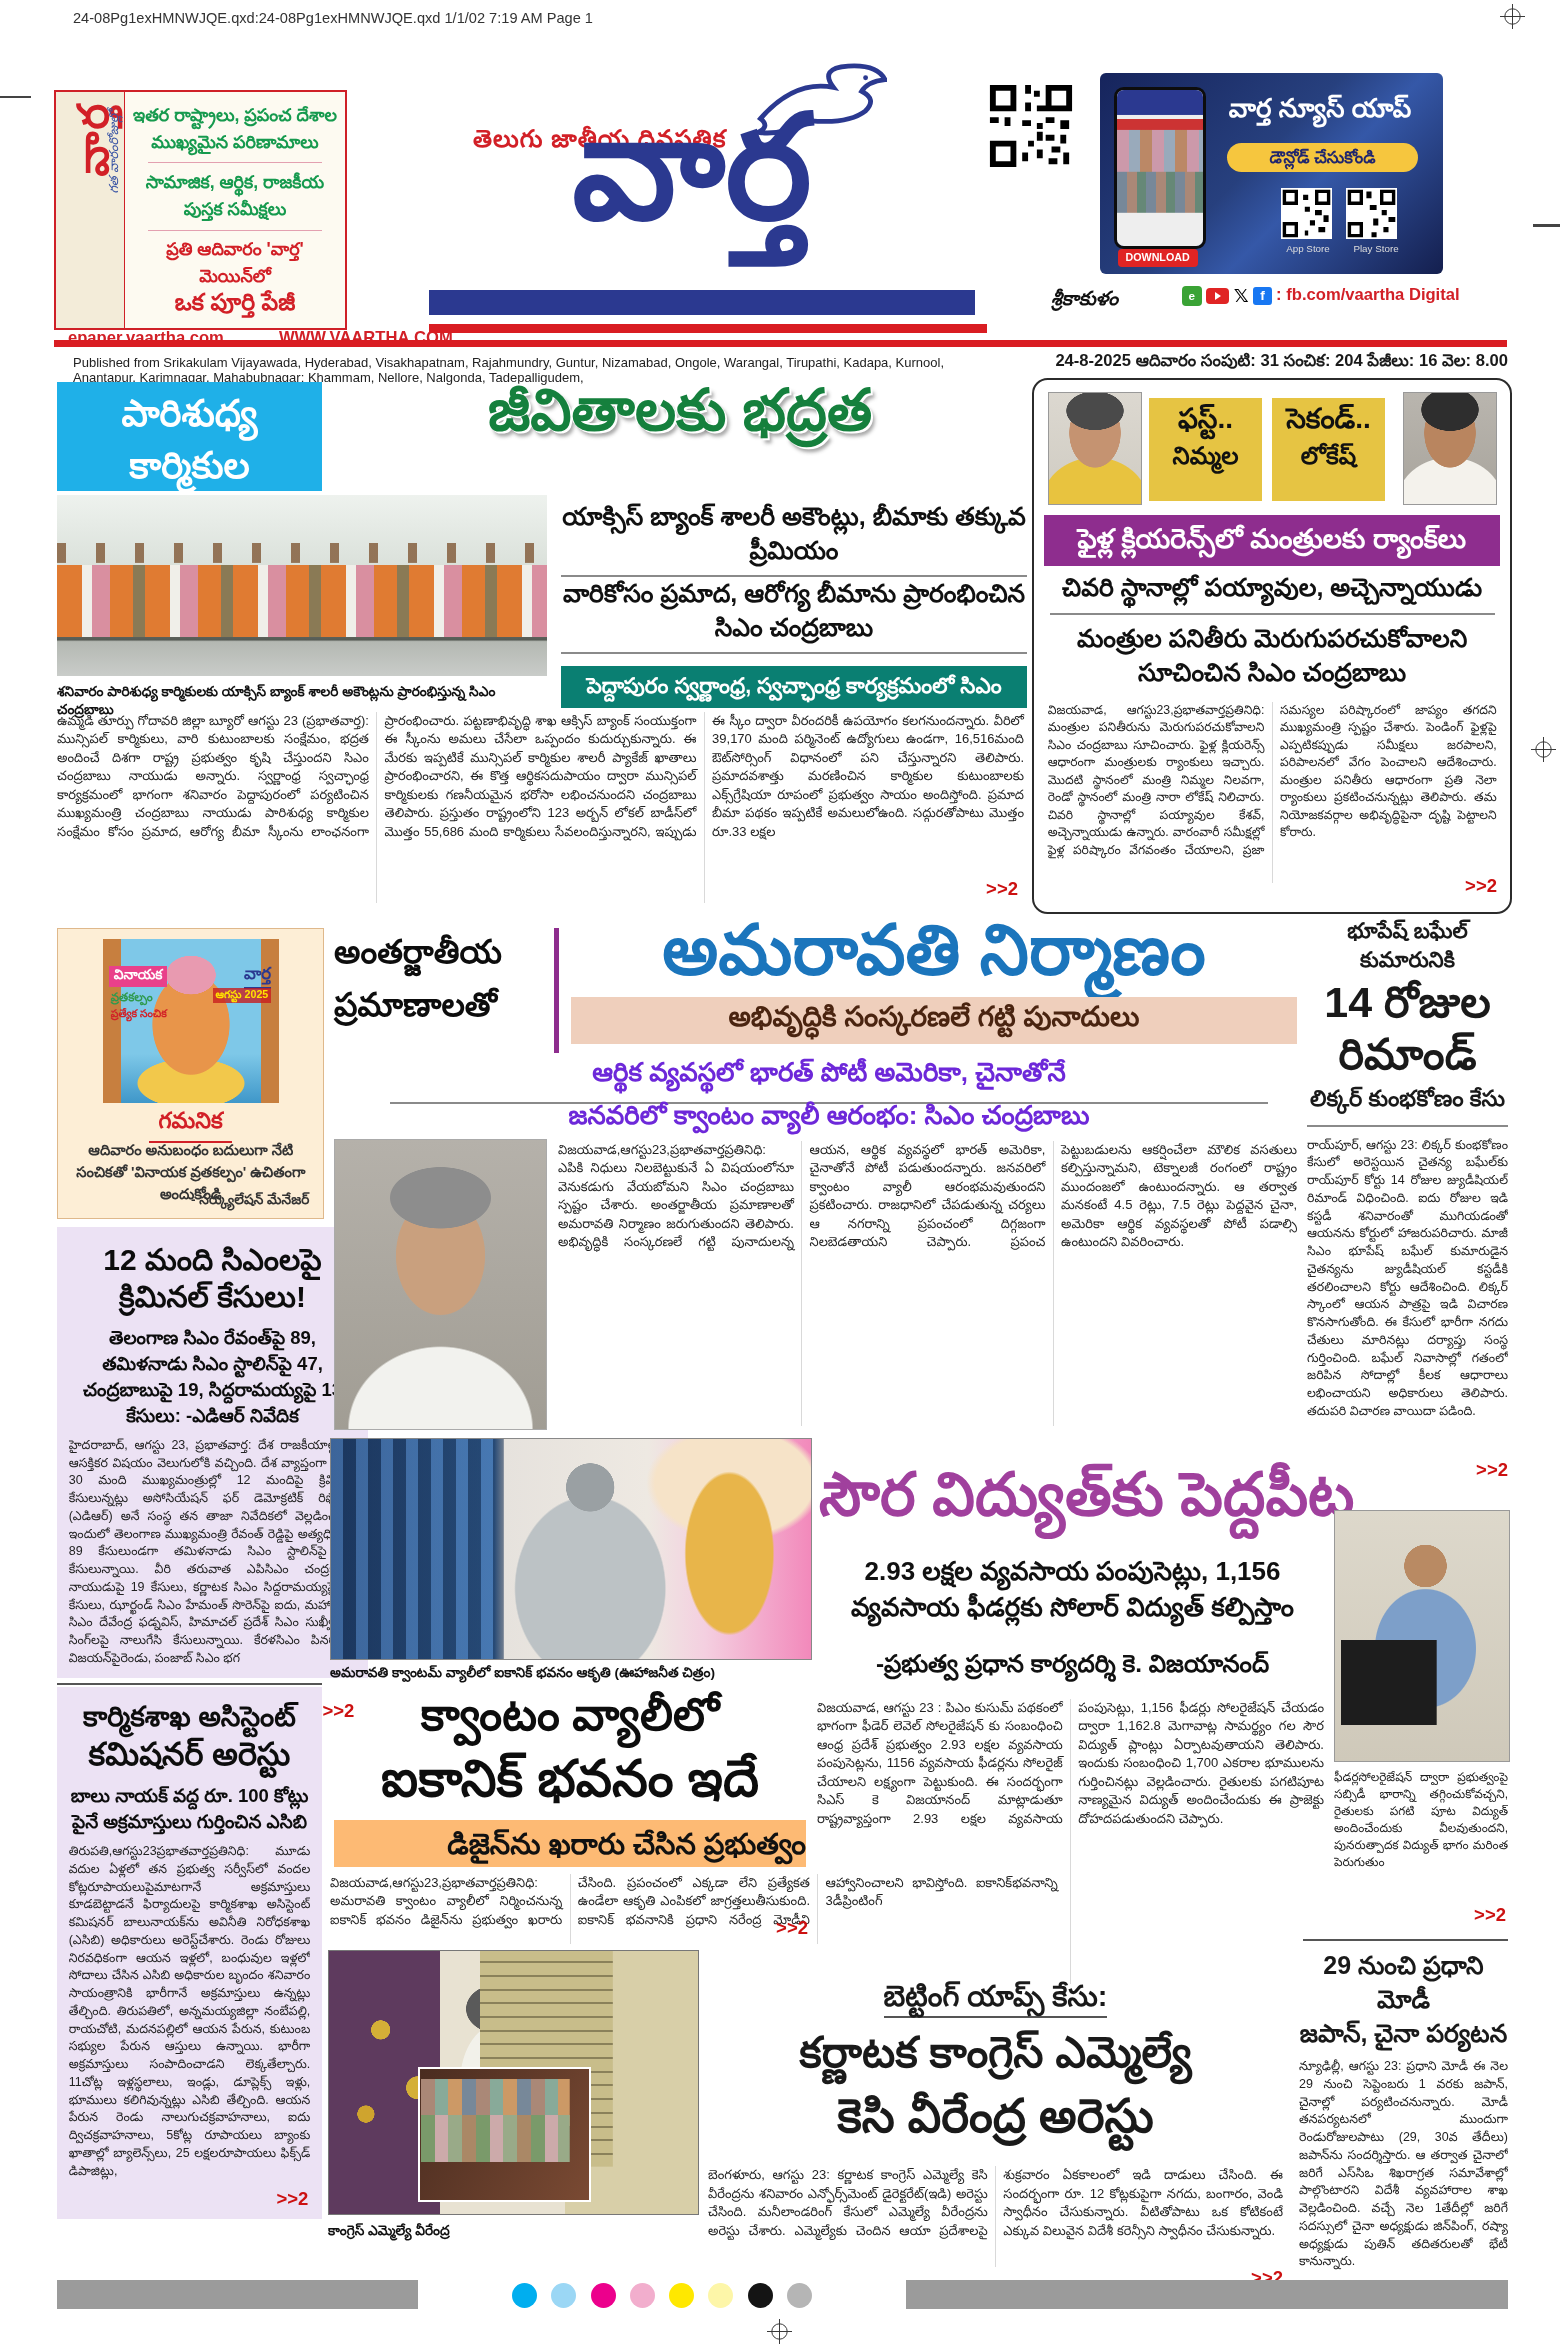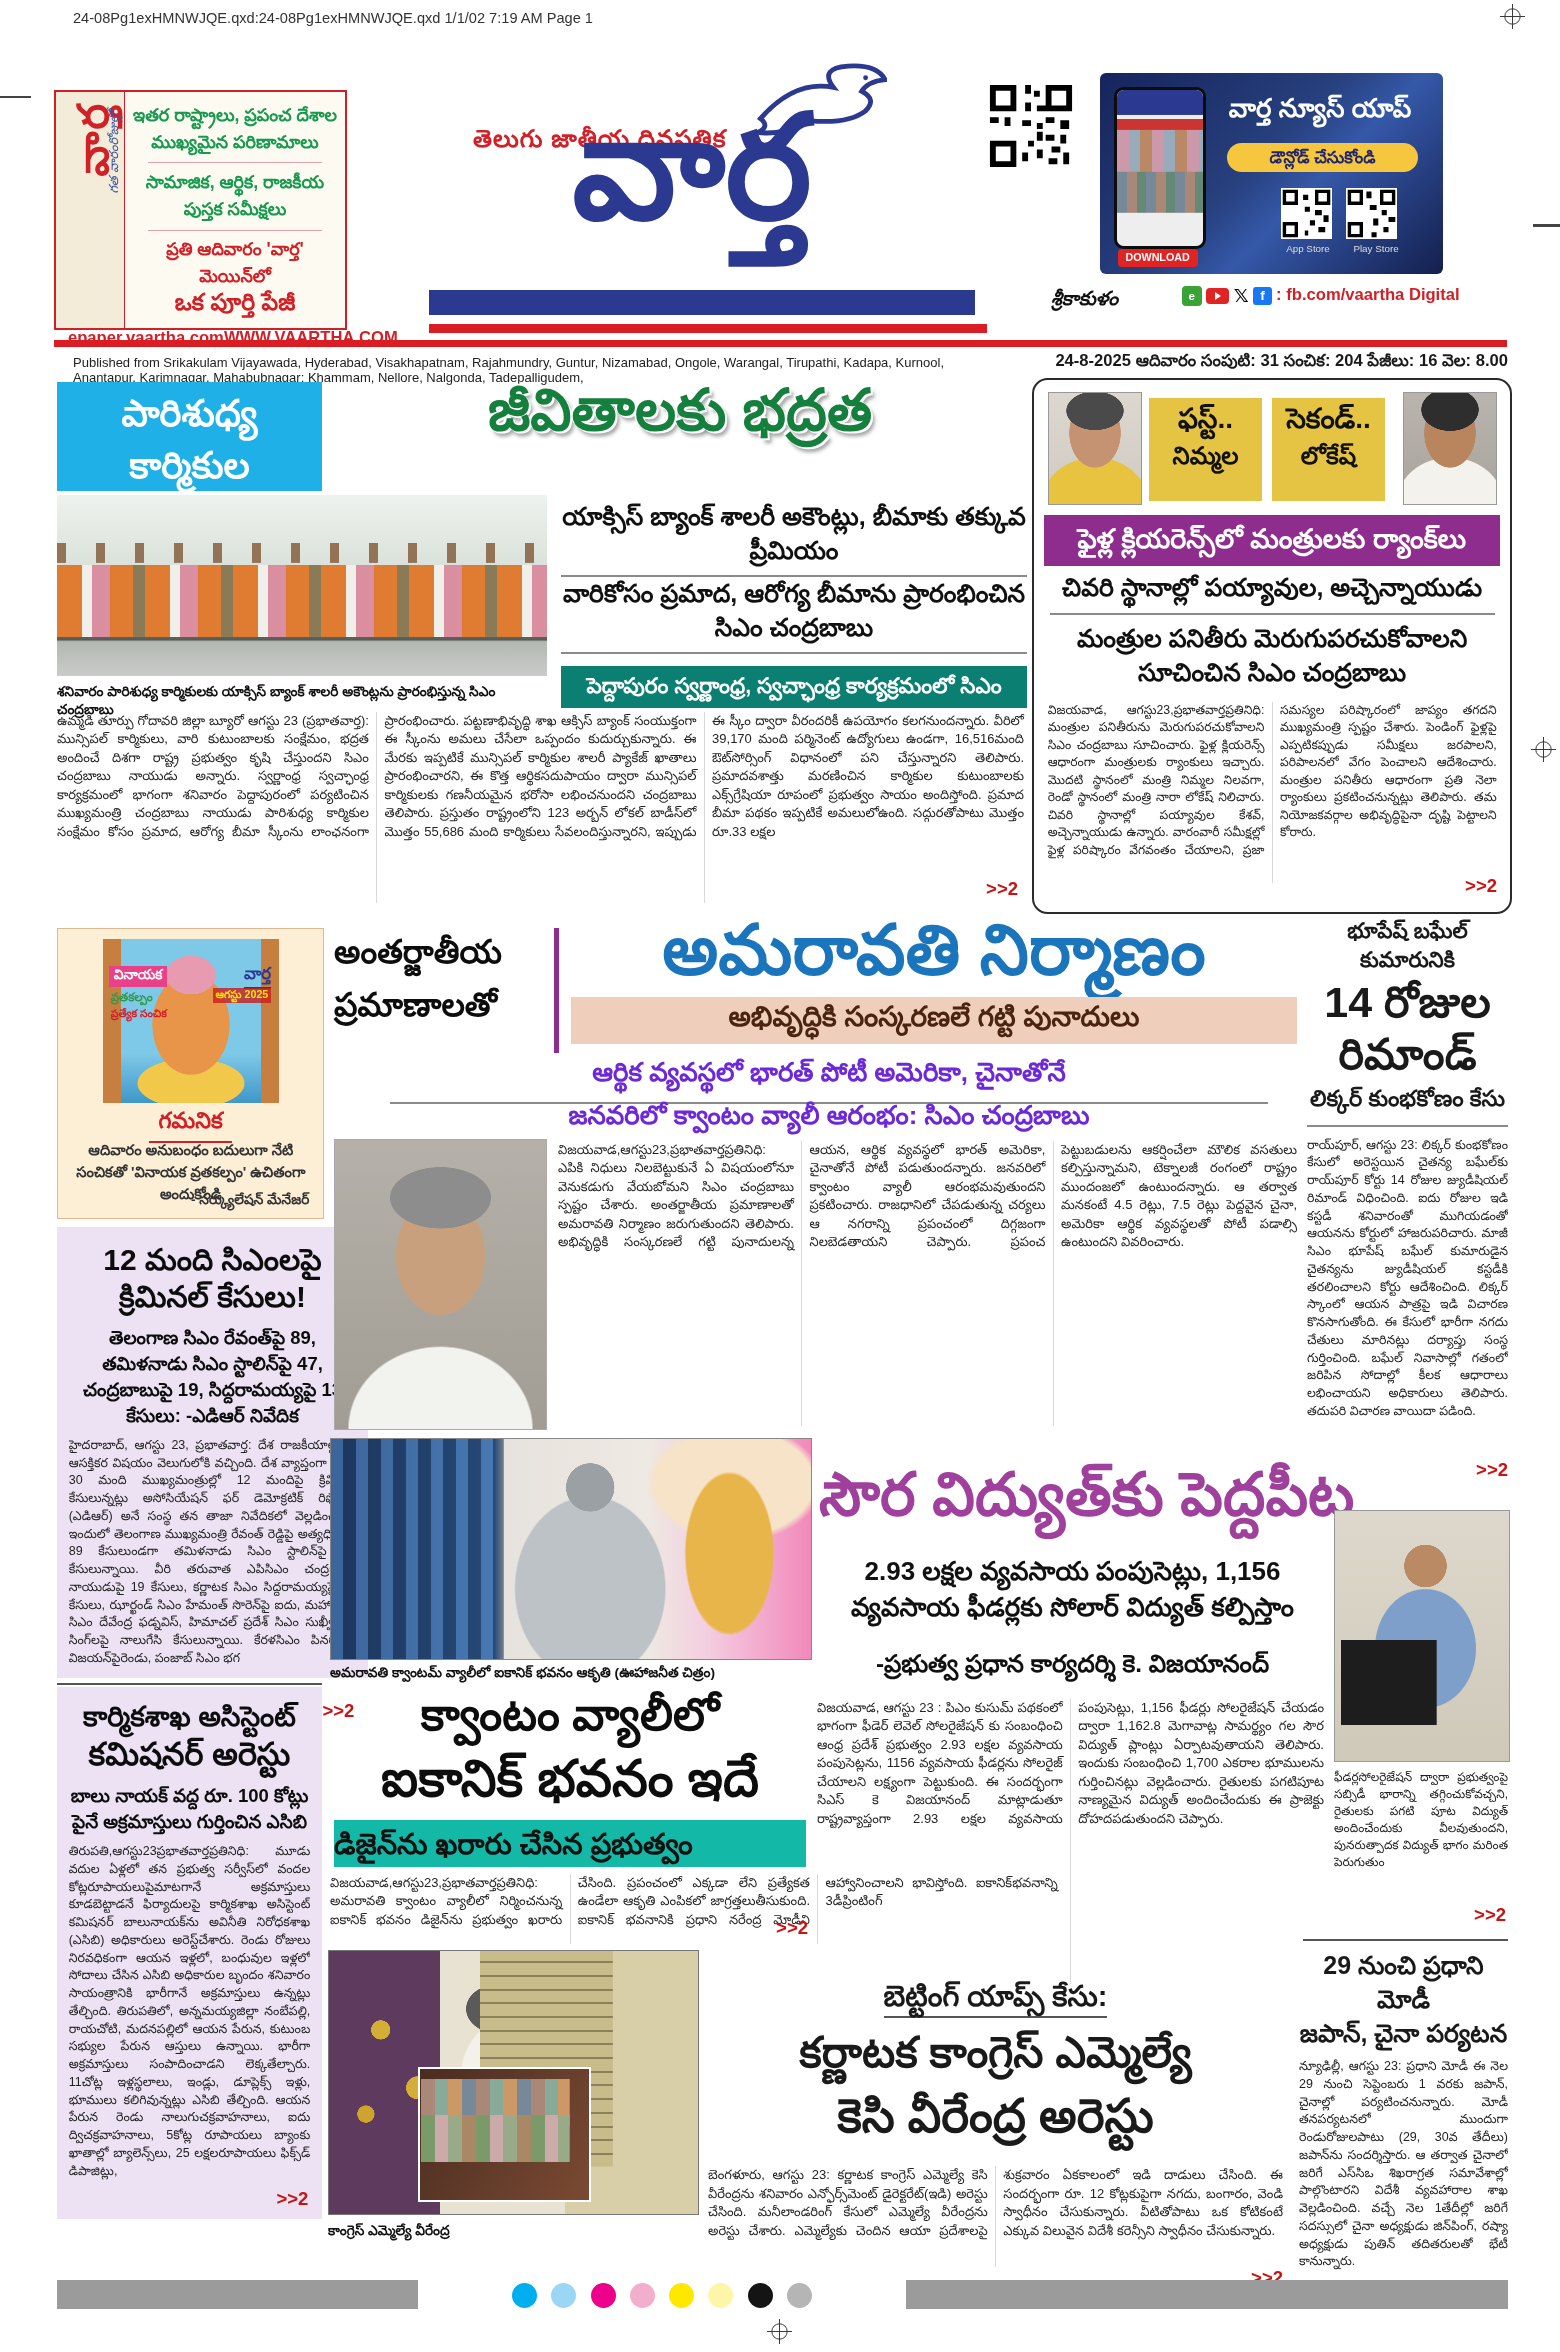--- a/index.html
+++ b/index.html
@@ -18,21 +18,21 @@
   .promo-side{width:68px;background:#f3ecd9;border-right:1px solid #cf2027;position:relative;overflow:hidden;}
   .promo-side .vtitle{position:absolute;left:7.8px;top:9.8px;color:#d22027;font-weight:bold;font-size:43px;
       writing-mode:vertical-rl;transform:rotate(180deg);letter-spacing:2px;}
   .promo-side .vnote{position:absolute;right:2px;top:17.6px;color:#3a55a5;font-size:12.7px;
       writing-mode:vertical-rl;transform:rotate(180deg);font-style:italic;}
   .promo-main{flex:1;padding:9.8px 5.9px;text-align:center;}
   .promo-line{color:#169a4e;font-weight:bold;font-size:17.6px;line-height:1.55;}
   .promo-div{height:1px;background:#e3a0b0;margin:5.9px 17.6px;}
   .promo-red{color:#d22027;font-weight:bold;font-size:17.6px;line-height:1.5;}
   .promo-red-big{color:#d22027;font-weight:bold;font-size:23.4px;}
-  .urls{color:#d22027;font-weight:bold;font-size:16.6px;display:flex;}
+  .urls{color:#d22027;font-weight:bold;font-size:16.6px;display:flex;gap:55px;}
   .tagline{color:#d22027;font-weight:bold;font-size:24.4px;letter-spacing:1px;}
   .logo-text{color:#2b3990;font-weight:bold;font-size:146px;line-height:1;}
   .logo-bar-blue{background:#2b3990;}
   .logo-bar-red{background:#d91d22;}
   .app-banner{background:linear-gradient(135deg,#16245c 0%,#27407e 45%,#3558a8 60%,#141f4e 100%);border-radius:5.9px;}
   .app-title{color:#fff;font-weight:bold;font-size:26px;text-align:center;}
   .app-pill{background:#f6c63e;color:#20266e;font-weight:bold;font-size:16.6px;border-radius:15.6px;text-align:center;line-height:29px;}
   .app-dl{background:#e02424;color:#fff;font-weight:bold;font-size:10.7px;border-radius:3.9px;text-align:center;line-height:17.6px;}
   .store-lbl{color:#ddd;font-size:9.8px;text-align:center;}
   .phone{border:3.9px solid #0d0d0d;border-radius:9.8px;background:#fff;overflow:hidden;}
@@ -72,21 +72,21 @@
   .rail-head{font-weight:bold;font-size:30px;text-align:center;color:#0d0d0d;line-height:1.25;}
   .rail-sub{font-weight:bold;font-size:18.5px;text-align:center;color:#0d0d0d;line-height:1.4;}
   .rail-body{font-size:12.5px;line-height:1.42;text-align:justify;color:#222;}
   
   .ama-kicker{font-weight:bold;font-size:33px;color:#0d0d0d;line-height:1.6;}
   .ama-head{color:#1b75bc;font-weight:bold;font-size:70px;line-height:1;}
   .peach-banner{background:#efcfbc;color:#4a2410;font-weight:bold;font-size:28px;text-align:center;line-height:1.45;}
   .ama-sub{font-weight:bold;font-size:26px;text-align:center;color:#6d28d9;}
   
   .q-head{font-weight:bold;color:#0d0d0d;text-align:center;line-height:1.15;}
-  .yellow-banner{background:#14b8a6;color:#111;font-weight:bold;font-size:29px;text-align:left;line-height:1.4;}
+  .yellow-banner{background:#fdba74;color:#111;font-weight:bold;font-size:29px;text-align:right;line-height:1.4;}
   
   .solar-head{color:#a0409d;font-weight:bold;font-size:60px;line-height:1;}
   .solar-sub{font-weight:bold;font-size:26px;text-align:center;color:#111;line-height:1.4;}
   .solar-by{font-weight:bold;font-size:24.4px;text-align:center;color:#111;}
   
   .bet-kicker{font-weight:bold;font-size:29px;text-align:center;border-bottom:2px solid #555;padding-bottom:3.9px;}
   .bet-h1{font-weight:bold;font-size:43px;text-align:center;}
   .bet-h2{font-weight:bold;font-size:47px;text-align:center;}
   
   .modi-h{font-weight:bold;font-size:25px;text-align:center;line-height:1.35;}

